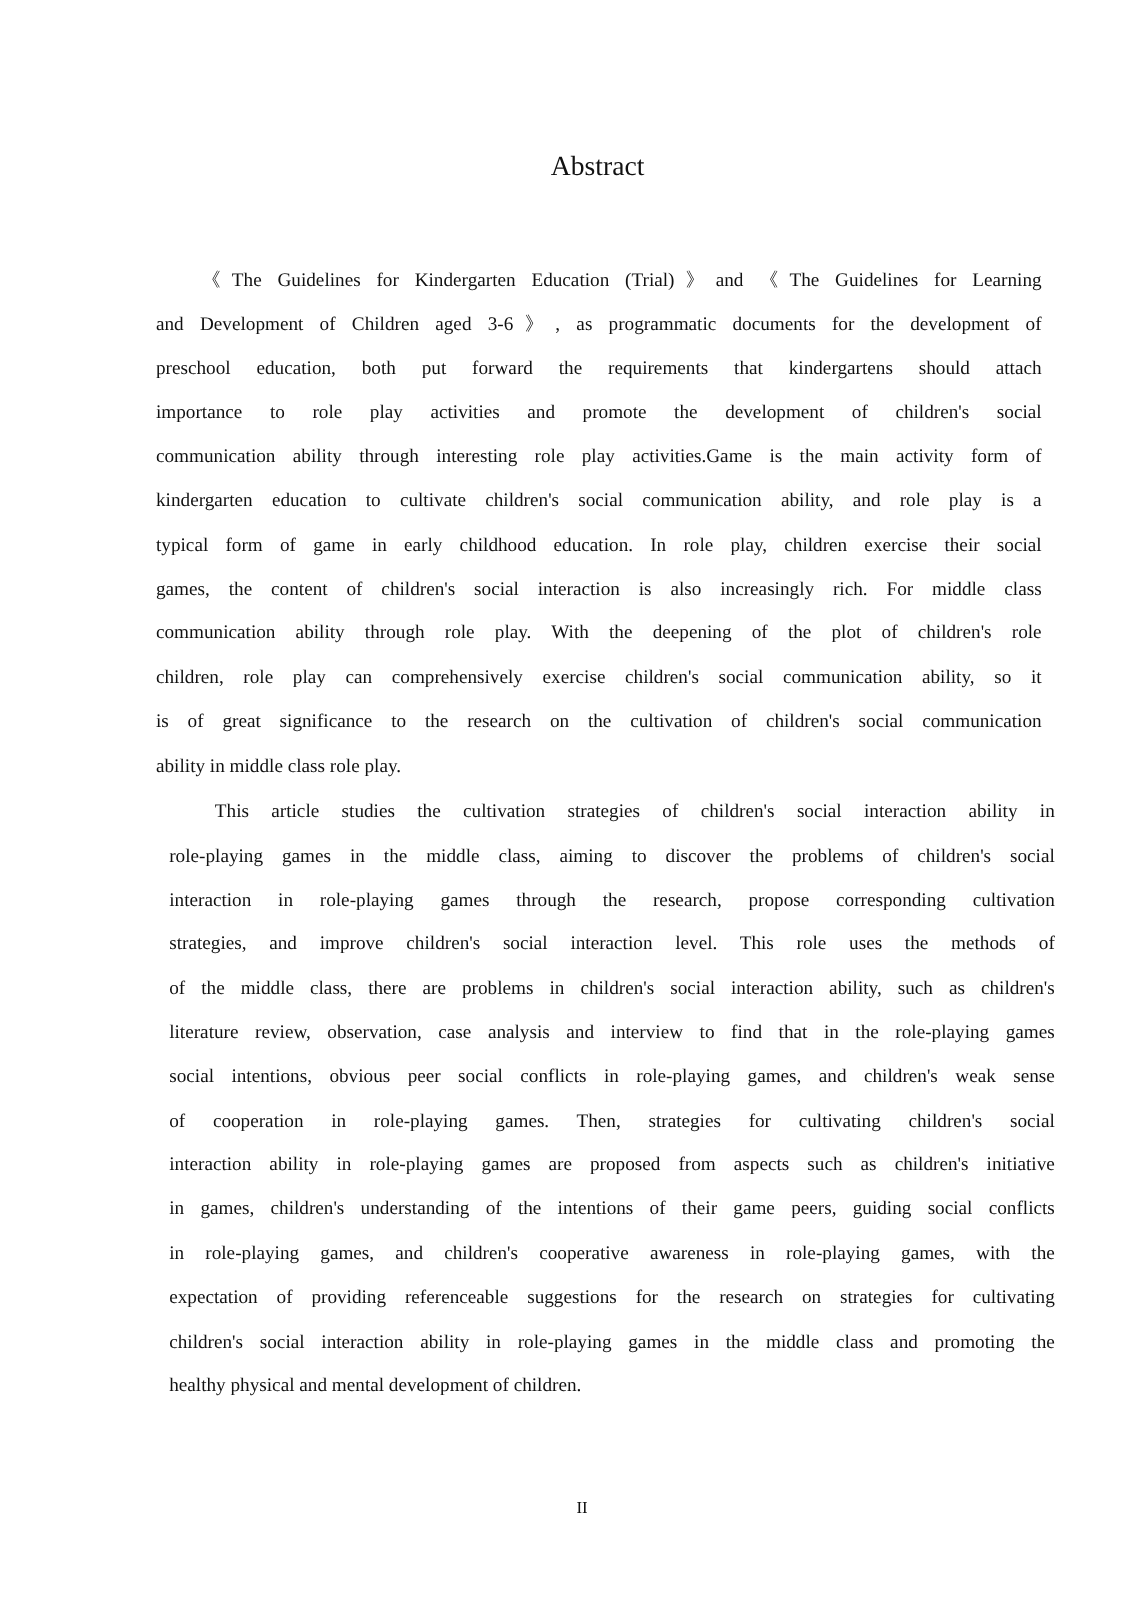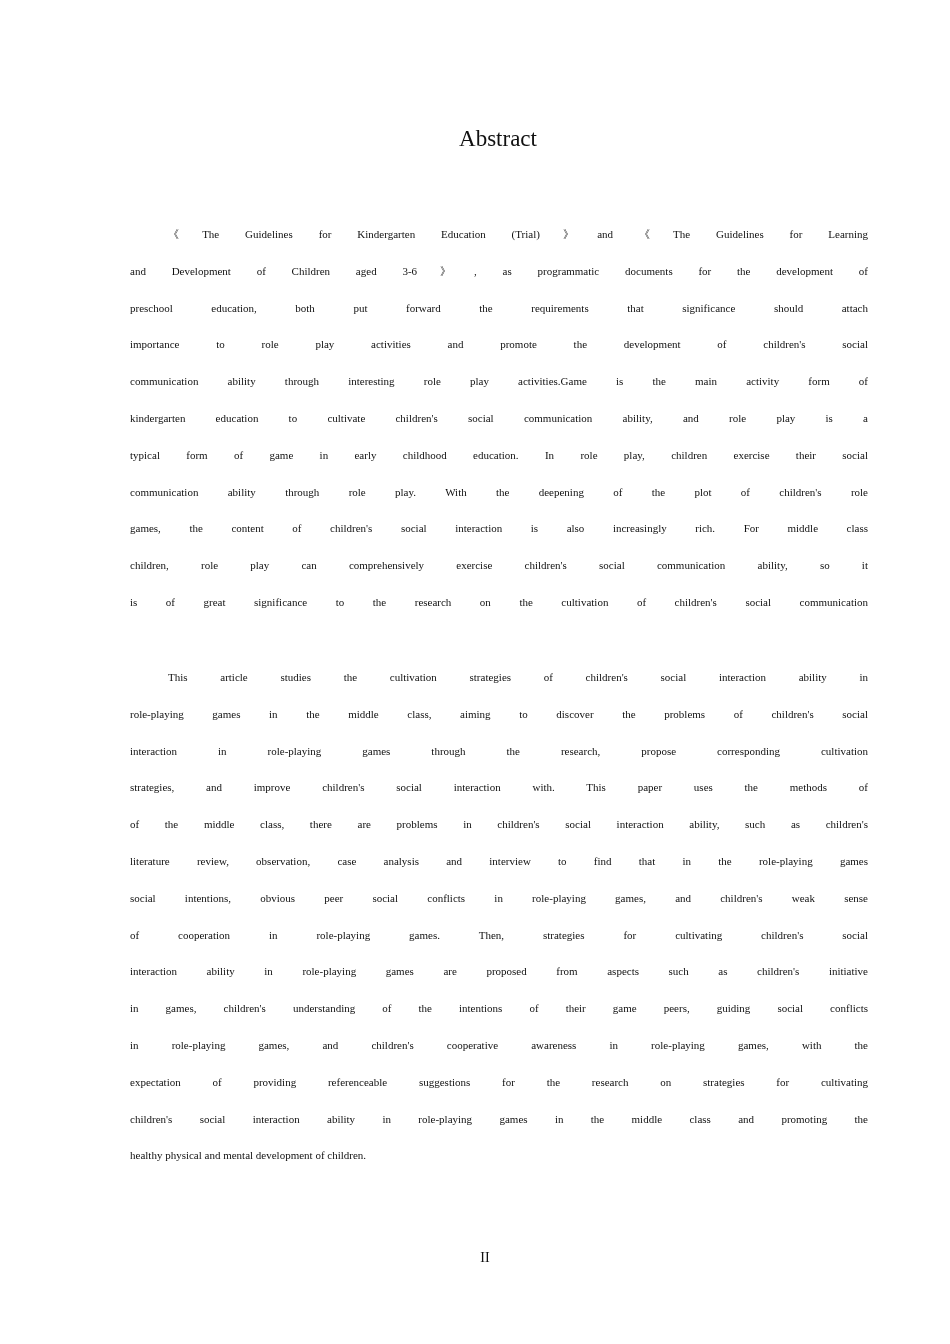--- a/index.html
+++ b/index.html
@@ -33,21 +33,21 @@
     }
     .body-text {
       position: absolute;
       left: 114px;
       width: 738px;
     }
     .line {
       display: block;
       height: 36.8px;
       line-height: 36.8px;
-      font-size: 11px;
+      font-size: 16px;
       text-align: justify;
       text-align-last: justify;
       white-space: nowrap;
       overflow: visible;
     }
     .line.last {
       text-align-last: left;
     }
     .line.indent {
       padding-left: 38px;
@@ -56,21 +56,21 @@
       display: inline-block;
       width: 100%;
       text-align: justify;
       text-align-last: justify;
       white-space: normal;
     }
     .line.last .txt {
       text-align-last: left;
     }
     .para1 { top: 216px; }
-    .para2 { top: 659px; }
+    .para2 { top: 659px; margin-left: 11px; }
     .page-number {
       position: absolute;
       left: 0;
       width: 938px;
       top: 1249px;
       text-align: center;
       font-size: 14px;
       line-height: 18px;
       color: #111;
     }
@@ -78,36 +78,37 @@
 </head>
 <body>
 
 <div class="page">
 
   <div class="title">Abstract</div>
 
   <div class="body-text para1">
     <div class="line indent"><span class="txt">《The Guidelines for Kindergarten Education (Trial)》and 《The Guidelines for Learning</span></div>
     <div class="line"><span class="txt">and Development of Children aged 3-6》, as programmatic documents for the development of</span></div>
-    <div class="line"><span class="txt">preschool education, both put forward the requirements that significance should attach</span></div>
+    <div class="line"><span class="txt">preschool education, both put forward the requirements that kindergartens should attach</span></div>
     <div class="line"><span class="txt">importance to role play activities and promote the development of children's social</span></div>
     <div class="line"><span class="txt">communication ability through interesting role play activities.Game is the main activity form of</span></div>
     <div class="line"><span class="txt">kindergarten education to cultivate children's social communication ability, and role play is a</span></div>
     <div class="line"><span class="txt">typical form of game in early childhood education. In role play, children exercise their social</span></div>
+    <div class="line"><span class="txt">games, the content of children's social interaction is also increasingly rich. For middle class</span></div>
     <div class="line"><span class="txt">communication ability through role play. With the deepening of the plot of children's role</span></div>
-    <div class="line"><span class="txt">games, the content of children's social interaction is also increasingly rich. For middle class</span></div>
     <div class="line"><span class="txt">children, role play can comprehensively exercise children's social communication ability, so it</span></div>
     <div class="line"><span class="txt">is of great significance to the research on the cultivation of children's social communication</span></div>
+    <div class="line last"><span class="txt">ability in middle class role play.</span></div>
   </div>
 
   <div class="body-text para2">
     <div class="line indent"><span class="txt">This article studies the cultivation strategies of children's social interaction ability in</span></div>
     <div class="line"><span class="txt">role-playing games in the middle class, aiming to discover the problems of children's social</span></div>
     <div class="line"><span class="txt">interaction in role-playing games through the research, propose corresponding cultivation</span></div>
-    <div class="line"><span class="txt">strategies, and improve children's social interaction with. This paper uses the methods of</span></div>
+    <div class="line"><span class="txt">strategies, and improve children's social interaction level. This role uses the methods of</span></div>
     <div class="line"><span class="txt">of the middle class, there are problems in children's social interaction ability, such as children's</span></div>
     <div class="line"><span class="txt">literature review, observation, case analysis and interview to find that in the role-playing games</span></div>
     <div class="line"><span class="txt">social intentions, obvious peer social conflicts in role-playing games, and children's weak sense</span></div>
     <div class="line"><span class="txt">of cooperation in role-playing games. Then, strategies for cultivating children's social</span></div>
     <div class="line"><span class="txt">interaction ability in role-playing games are proposed from aspects such as children's initiative</span></div>
     <div class="line"><span class="txt">in games, children's understanding of the intentions of their game peers, guiding social conflicts</span></div>
     <div class="line"><span class="txt">in role-playing games, and children's cooperative awareness in role-playing games, with the</span></div>
     <div class="line"><span class="txt">expectation of providing referenceable suggestions for the research on strategies for cultivating</span></div>
     <div class="line"><span class="txt">children's social interaction ability in role-playing games in the middle class and promoting the</span></div>
     <div class="line last"><span class="txt">healthy physical and mental development of children.</span></div>

